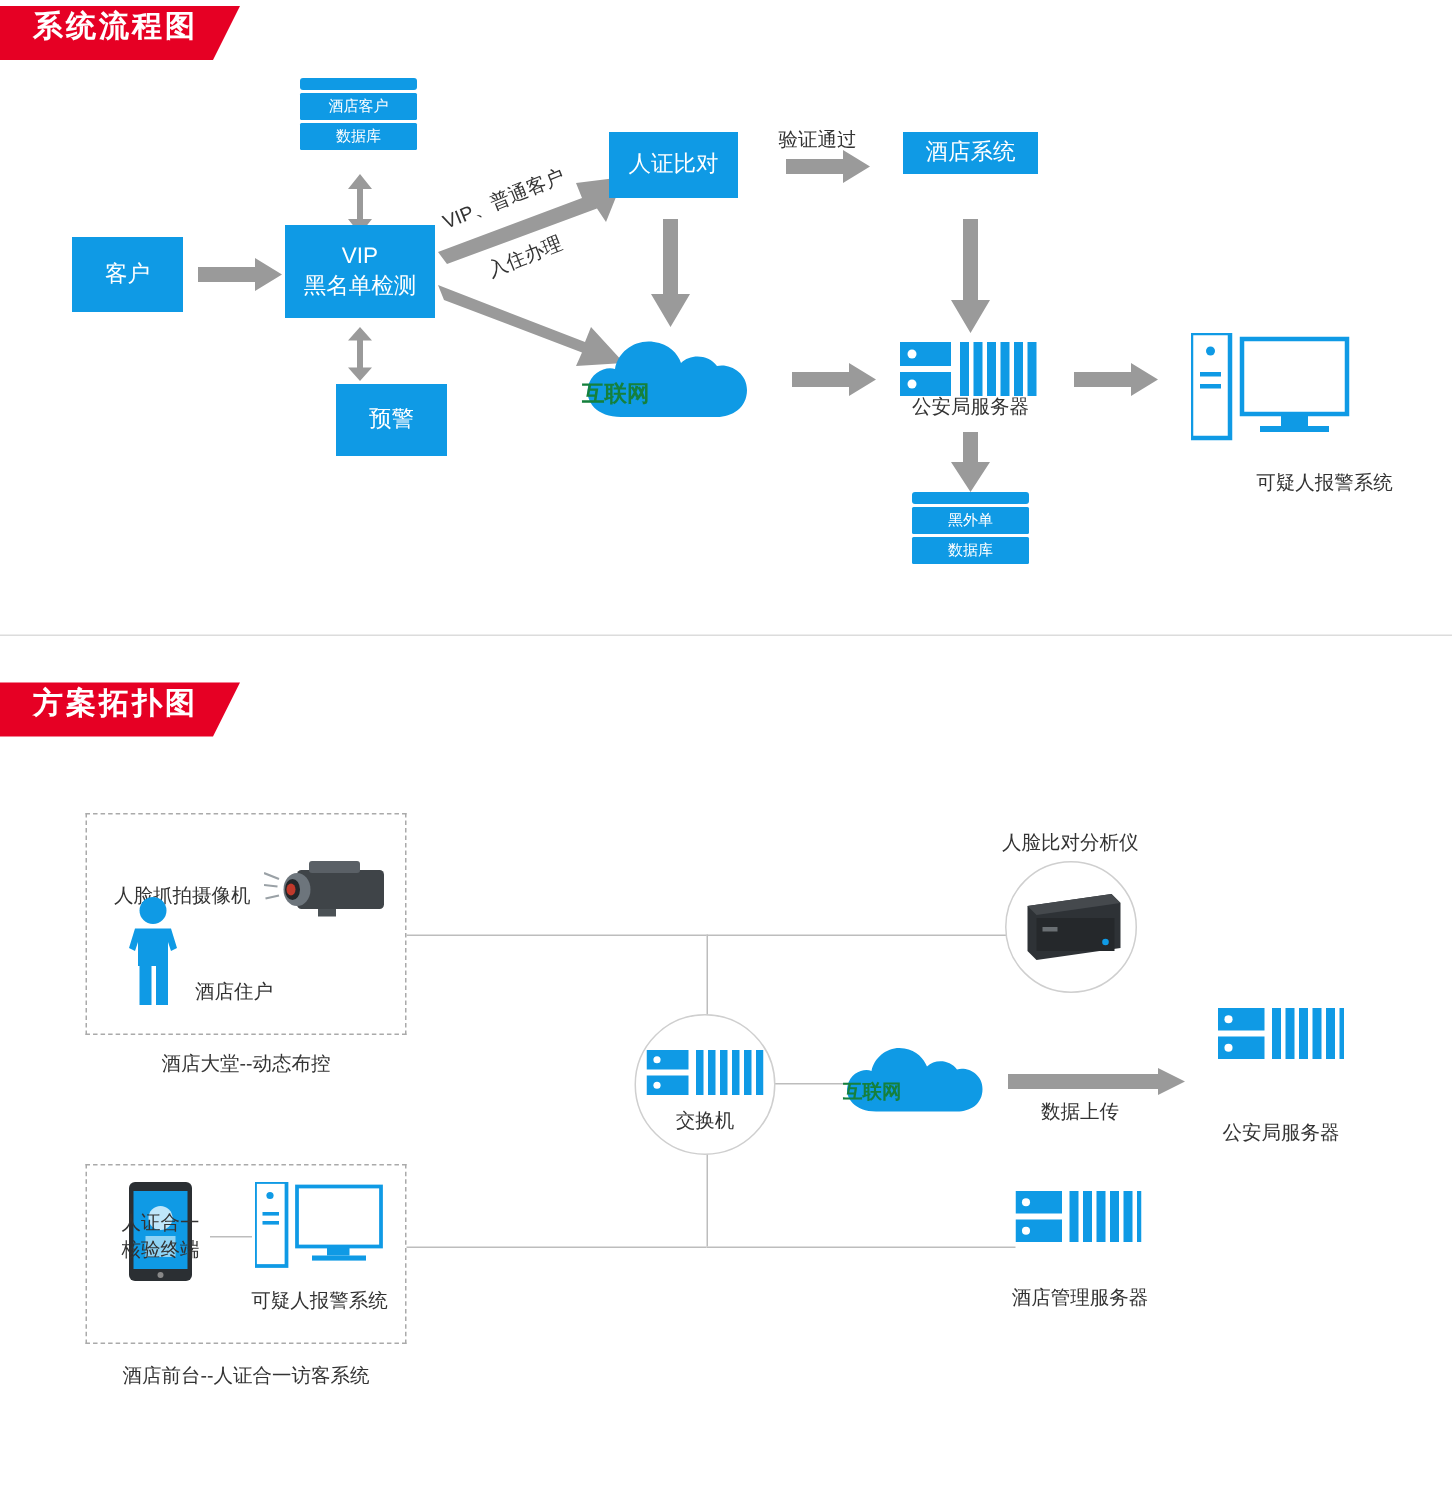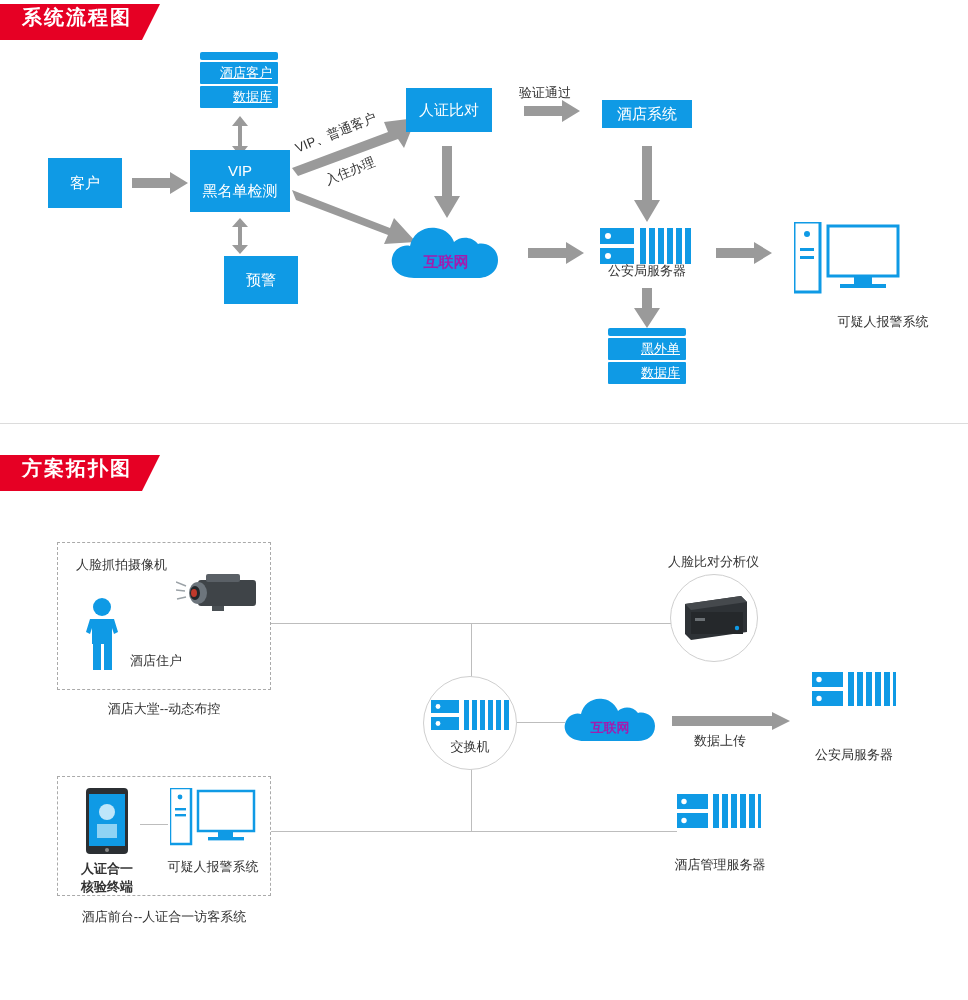--- a/index.html
+++ b/index.html
@@ -74,25 +74,24 @@
     gap: 2px;
   }
   .dbstack .cap {
     height: 8px;
     background: #0f9ae5;
     border-radius: 2px;
   }
   .dbstack .row {
     background: #0f9ae5;
     color: #fff;
-    font-size: 13px;
-    text-align: right;
+    font-size: 10px;
+    text-align: center;
     padding: 2px 6px;
     border-radius: 1px;
-    text-decoration: underline;
   }
 
   
   .arrow {
     position: absolute;
   }
   .arrow svg { display: block; overflow: visible; }
 
   
   .label {
@@ -105,25 +104,25 @@
     transform: rotate(-22deg);
     transform-origin: left center;
   }
 
   
   .cloud {
     position: absolute;
   }
   .cloud .cloud-text {
     position: absolute;
-    color: #a21caf;
+    color: #15803d;
     font-size: 15px;
     font-weight: bold;
     left: 0; right: 0;
-    text-align: center;
+    text-align: left;
     bottom: 12px;
   }
   .cloud.small .cloud-text { font-size: 13px; bottom: 9px; }
 
   
   .server {
     position: absolute;
   }
 
   
@@ -225,21 +224,21 @@
 </div>
 
 <div class="label" style="left:519px; top:84px;">验证通过</div>
 
 <div class="arrow" style="left:524px; top:100px;">
   <svg width="56" height="22" viewBox="0 0 56 22">
     <polygon points="0,6 38,6 38,0 56,11 38,22 38,16 0,16" fill="#9a9a9a"></polygon>
   </svg>
 </div>
 
-<div class="bluebox" style="left:602px; top:100px; width:90px; height:28px;">
+<div class="bluebox" style="left:602px; top:88px; width:90px; height:28px;">
   <span>酒店系统</span>
 </div>
 
 <div class="arrow" style="left:434px; top:146px;">
   <svg width="26" height="72" viewBox="0 0 26 72">
     <polygon points="8,0 18,0 18,50 26,50 13,72 0,50 8,50" fill="#9a9a9a"></polygon>
   </svg>
 </div>
 
 <div class="arrow" style="left:634px; top:146px;">
@@ -308,21 +307,21 @@
 </div>
 <div class="caption" style="left:816px; top:313px; width:134px;">可疑人报警系统</div>
 
 <div class="divider" style="top:423px;"></div>
 
 <div class="ribbon" style="top:455px;">
   <span>方案拓扑图</span>
 </div>
 
 <div class="dashbox" style="left:57px; top:542px; width:214px; height:148px;"></div>
-<div class="label" style="left:76px; top:556px;">人脸抓拍摄像机</div>
+<div class="label" style="left:76px; top:588px;">人脸抓拍摄像机</div>
 
 <div style="position:absolute; left:176px; top:572px; width:86px; height:48px;">
   <svg width="86" height="48" viewBox="0 0 86 48">
     <rect x="22" y="8" width="58" height="26" rx="3" fill="#3f4448"></rect>
     <rect x="30" y="2" width="34" height="8" rx="2" fill="#5a6066"></rect>
     <ellipse cx="22" cy="21" rx="9" ry="11" fill="#6d757c"></ellipse>
     <ellipse cx="19" cy="21" rx="5" ry="7" fill="#23272a"></ellipse>
     <ellipse cx="18" cy="21" rx="3" ry="4" fill="#c0392b"></ellipse>
     <rect x="36" y="34" width="12" height="5" fill="#4b5155"></rect>
     <g stroke="#9aa1a6" stroke-width="1.4">
@@ -348,21 +347,21 @@
 
 <div style="position:absolute; left:86px; top:788px; width:42px; height:66px;">
   <svg width="42" height="66" viewBox="0 0 42 66">
     <rect x="0" y="0" width="42" height="66" rx="4" fill="#2b2f33"></rect>
     <rect x="3" y="6" width="36" height="52" fill="#0f9ae5"></rect>
     <circle cx="21" cy="24" r="8" fill="#bfe6fa"></circle>
     <rect x="11" y="36" width="20" height="14" fill="#8fd3f4"></rect>
     <circle cx="21" cy="62" r="2" fill="#888"></circle>
   </svg>
 </div>
-<div class="caption" style="left:64px; top:860px; width:86px; line-height:1.4;font-weight:bold;">
+<div class="caption" style="left:64px; top:806px; width:86px; line-height:1.4;">
   <div>人证合一</div>
   <div>核验终端</div>
 </div>
 
 <div class="line h" style="left:140px; top:824px; width:28px;"></div>
 
 <div style="position:absolute; left:170px; top:788px; width:86px; height:58px;">
   <svg width="86" height="58" viewBox="0 0 86 58">
     <rect x="0" y="0" width="21" height="56" fill="none" stroke="#0f9ae5" stroke-width="2.5"></rect>
     <circle cx="10" cy="9" r="2.4" fill="#0f9ae5"></circle>

